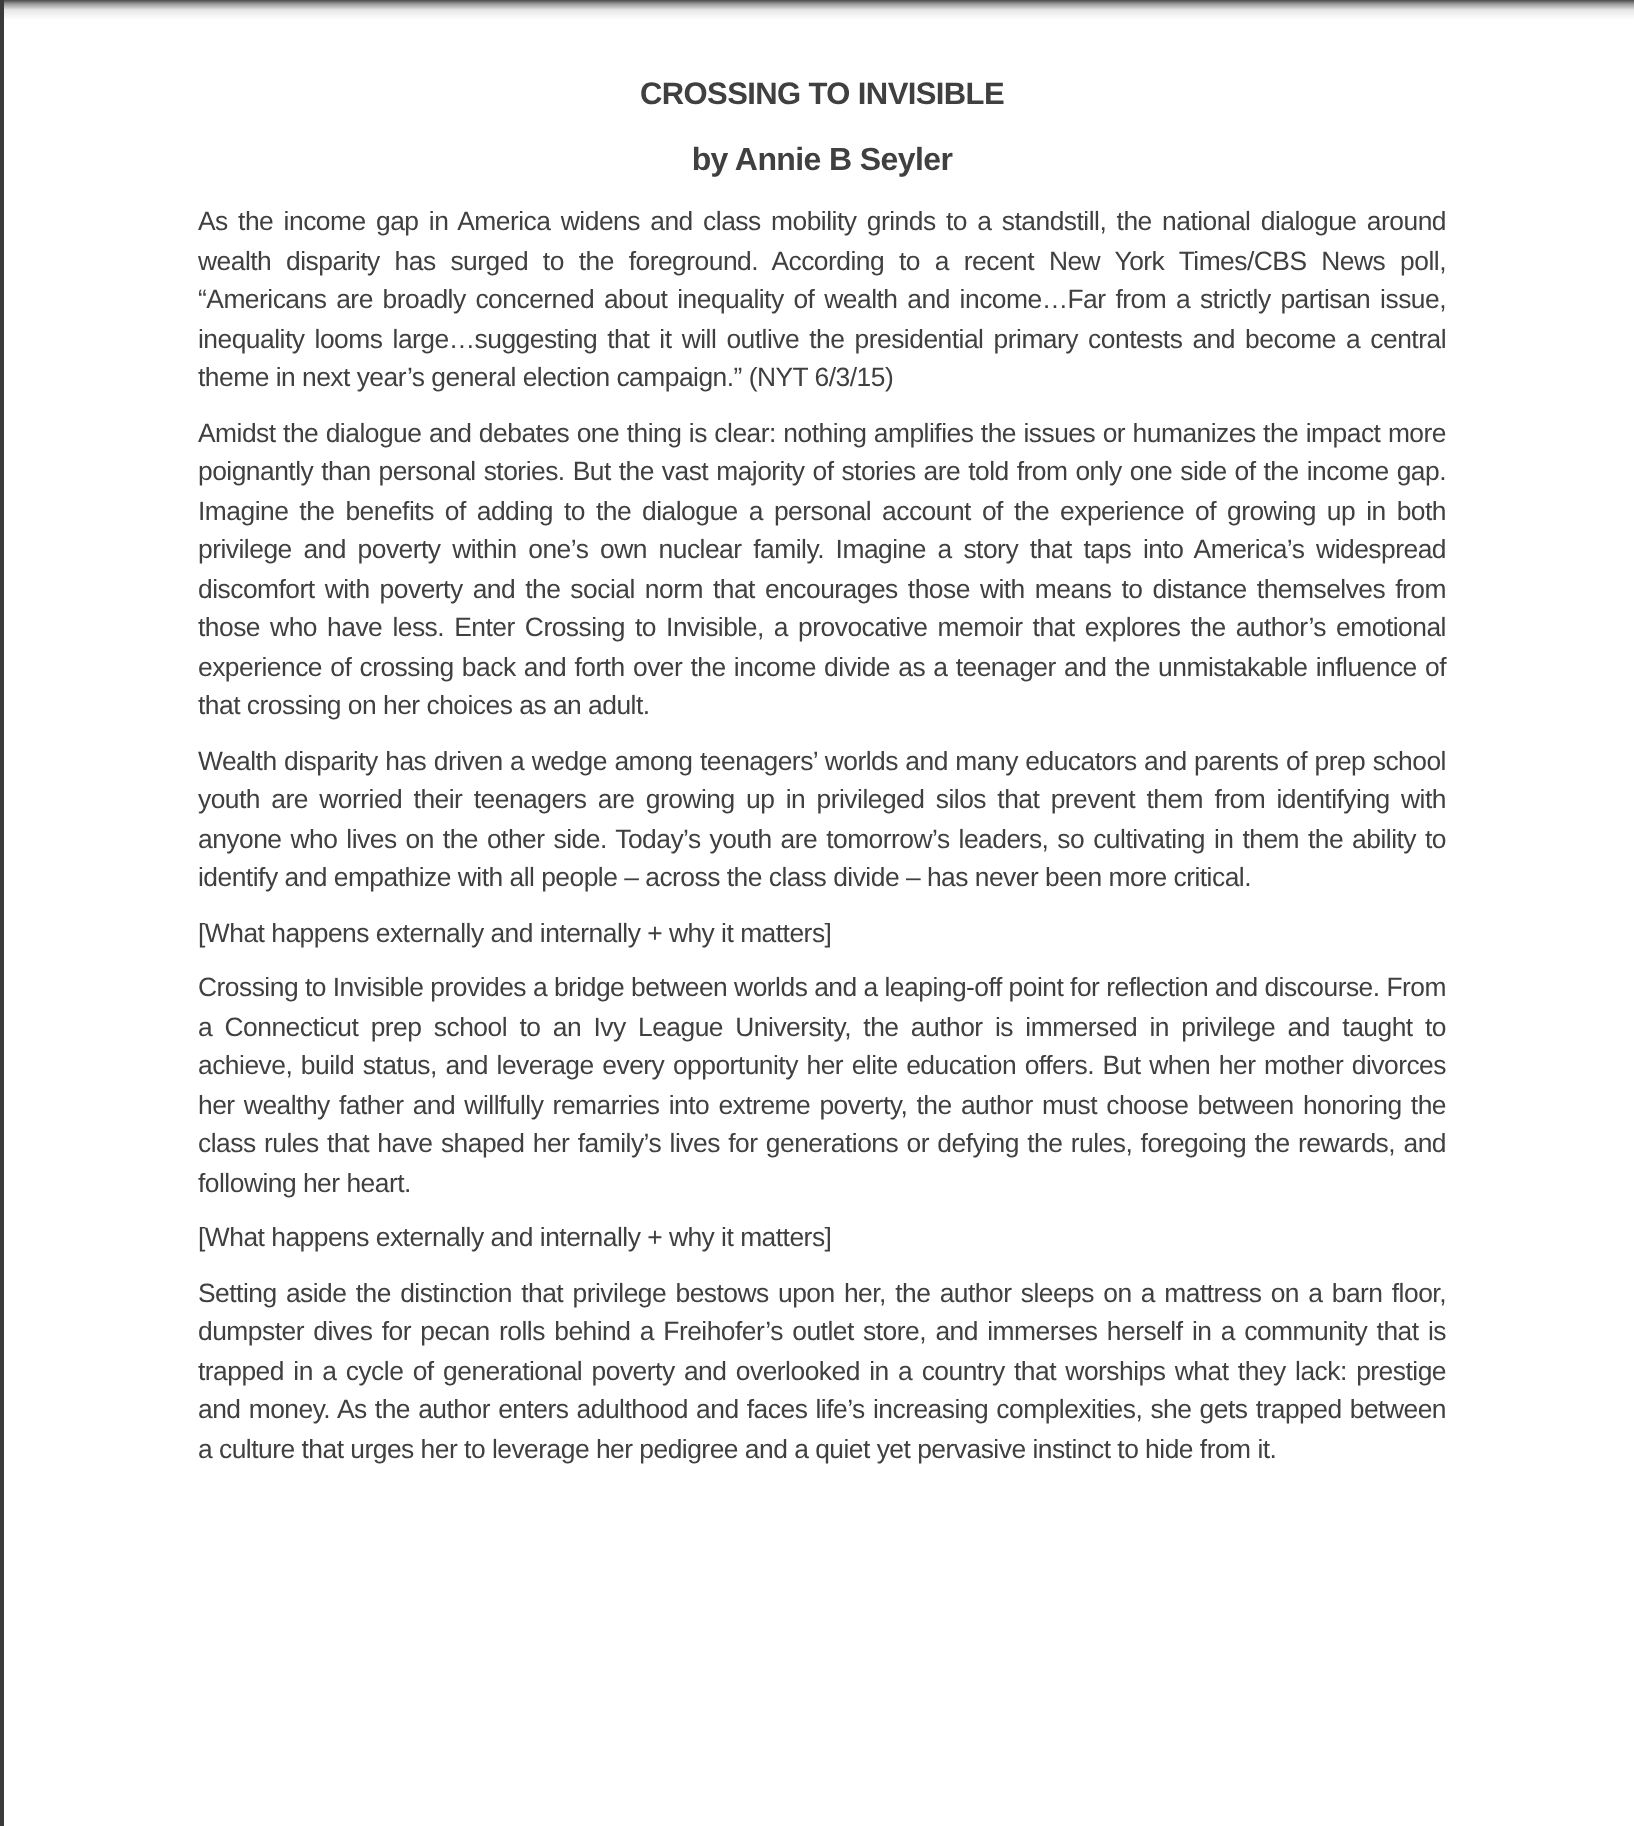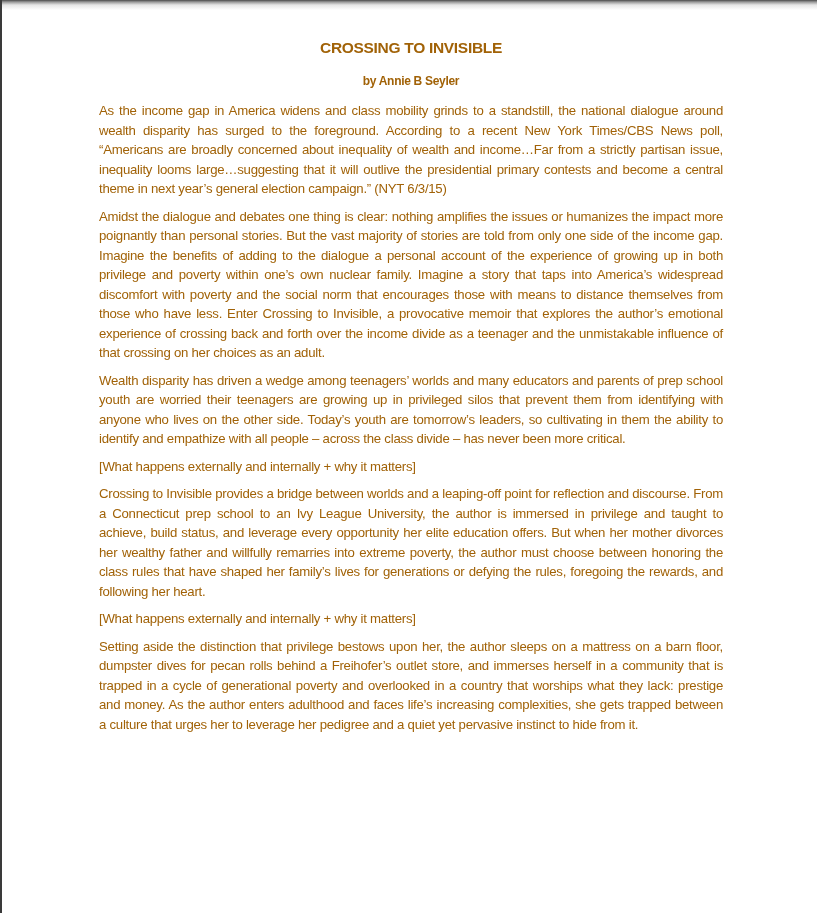--- a/index.html
+++ b/index.html
@@ -13,33 +13,33 @@
     background: #ffffff;
     border-left: 2px solid #3a3a3a;
     box-sizing: border-box;
   }
   .topshade {
     position: absolute; left: 0; top: 0; width: 817px; height: 10px;
     background: linear-gradient(to bottom, #4a4a4a 0px, #9a9a9a 2px, #e6e6e6 5px, #ffffff 10px);
   }
   .content {
     position: absolute; left: 97px; top: 37px; width: 624px;
-    color: #a16207;
+    color: #404040;
     font-family: "Liberation Sans Narrow", "Liberation Sans", sans-serif;
     font-size: 13.2px;
     line-height: 19.5px;
     letter-spacing: -0.25px;
   }
   .title {
     text-align: center; font-weight: bold; font-size: 15.5px;
     margin: 0 0 10px 0; line-height: 22px; letter-spacing: -0.3px;
     padding-left: 0;
   }
   .author {
-    text-align: center; font-weight: bold; font-size: 12px;
+    text-align: center; font-weight: bold; font-size: 16px;
     margin: 0 0 8px 0; line-height: 24px; letter-spacing: -0.3px;
   }
   .label { margin: 0 0 8px 0; }
   .para { margin: 0 0 8px 0; text-align: justify; }
 </style>
 </head>
 <body>
 
 <div class="page">
   <div class="topshade"></div>

